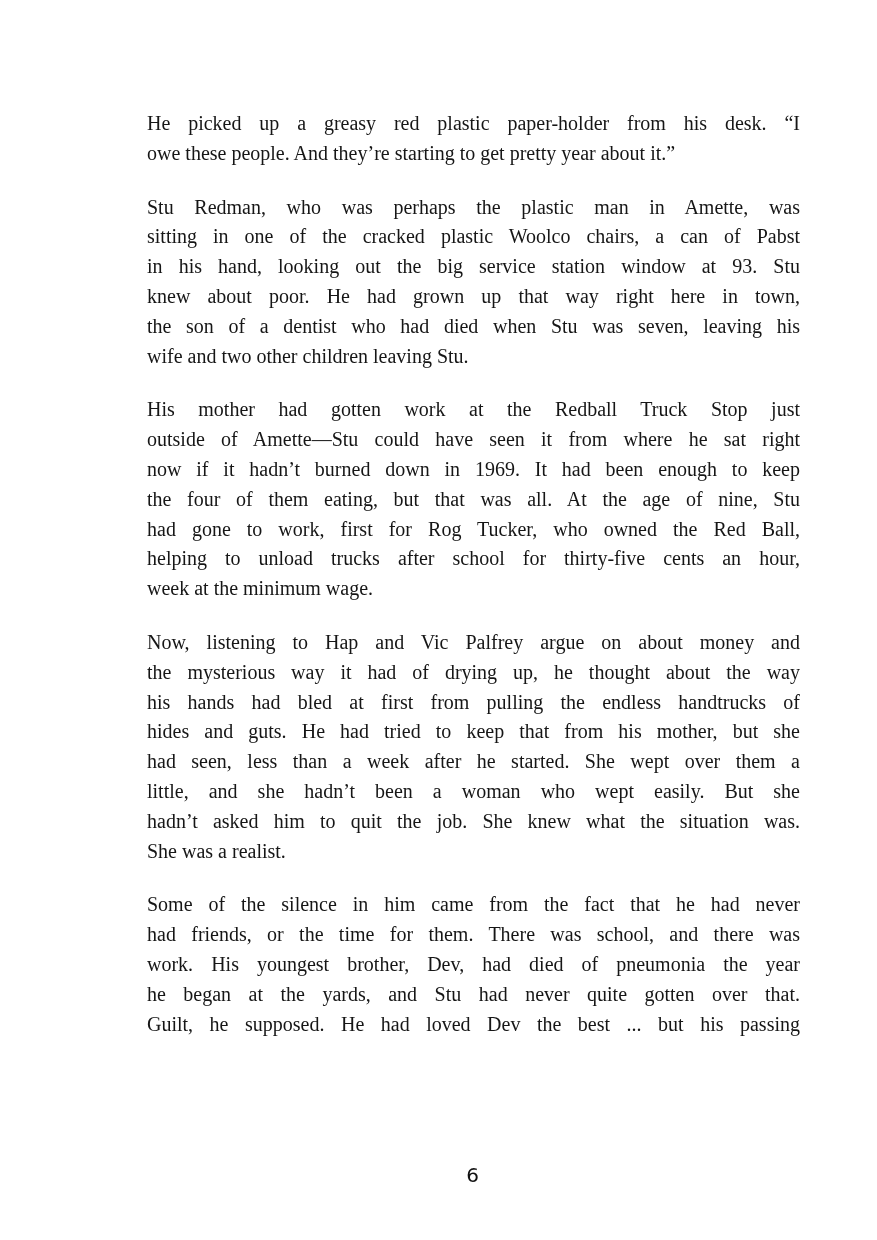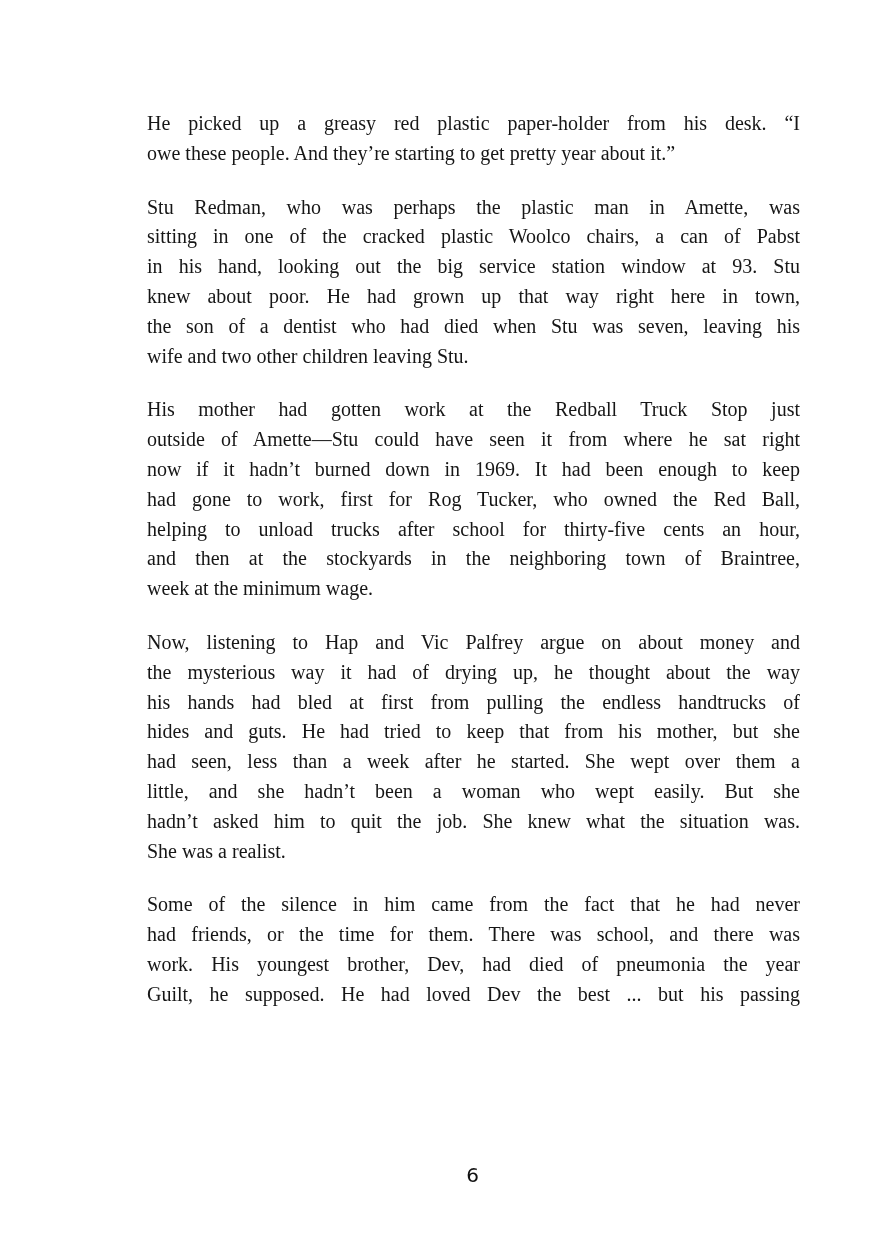--- a/index.html
+++ b/index.html
@@ -62,36 +62,37 @@
         <div class="line">sitting in one of the cracked plastic Woolco chairs, a can of Pabst</div>
         <div class="line">in his hand, looking out the big service station window at 93. Stu</div>
         <div class="line">knew about poor. He had grown up that way right here in town,</div>
         <div class="line">the son of a dentist who had died when Stu was seven, leaving his</div>
         <div class="line last-natural">wife and two other children leaving Stu.</div>
       </div>
       <div class="paragraph">
         <div class="line">His mother had gotten work at the Redball Truck Stop just</div>
         <div class="line">outside of Amette—Stu could have seen it from where he sat right</div>
         <div class="line">now if it hadn’t burned down in 1969. It had been enough to keep</div>
+        <div class="line">the four of them eating, but that was all. At the age of nine, Stu</div>
         <div class="line">had gone to work, first for Rog Tucker, who owned the Red Ball,</div>
         <div class="line">helping to unload trucks after school for thirty-five cents an hour,</div>
-        <div class="line">and then at the stockyards in the neighboring town of Braintree,</div>
         <div class="line last-natural">week at the minimum wage.</div>
       </div>
       <div class="paragraph">
         <div class="line">Now, listening to Hap and Vic Palfrey argue on about money and</div>
         <div class="line">the mysterious way it had of drying up, he thought about the way</div>
         <div class="line">his hands had bled at first from pulling the endless handtrucks of</div>
         <div class="line">hides and guts. He had tried to keep that from his mother, but she</div>
         <div class="line">had seen, less than a week after he started. She wept over them a</div>
         <div class="line">little, and she hadn’t been a woman who wept easily. But she</div>
         <div class="line">hadn’t asked him to quit the job. She knew what the situation was.</div>
         <div class="line last-natural">She was a realist.</div>
       </div>
       <div class="paragraph">
         <div class="line">Some of the silence in him came from the fact that he had never</div>
         <div class="line">had friends, or the time for them. There was school, and there was</div>
         <div class="line">work. His youngest brother, Dev, had died of pneumonia the year</div>
+        <div class="line">he began at the yards, and Stu had never quite gotten over that.</div>
         <div class="line">Guilt, he supposed. He had loved Dev the best ... but his passing</div>
       </div>
     </div>
   <div class="page-number">6</div>
 </div>
 
 </body></html>

